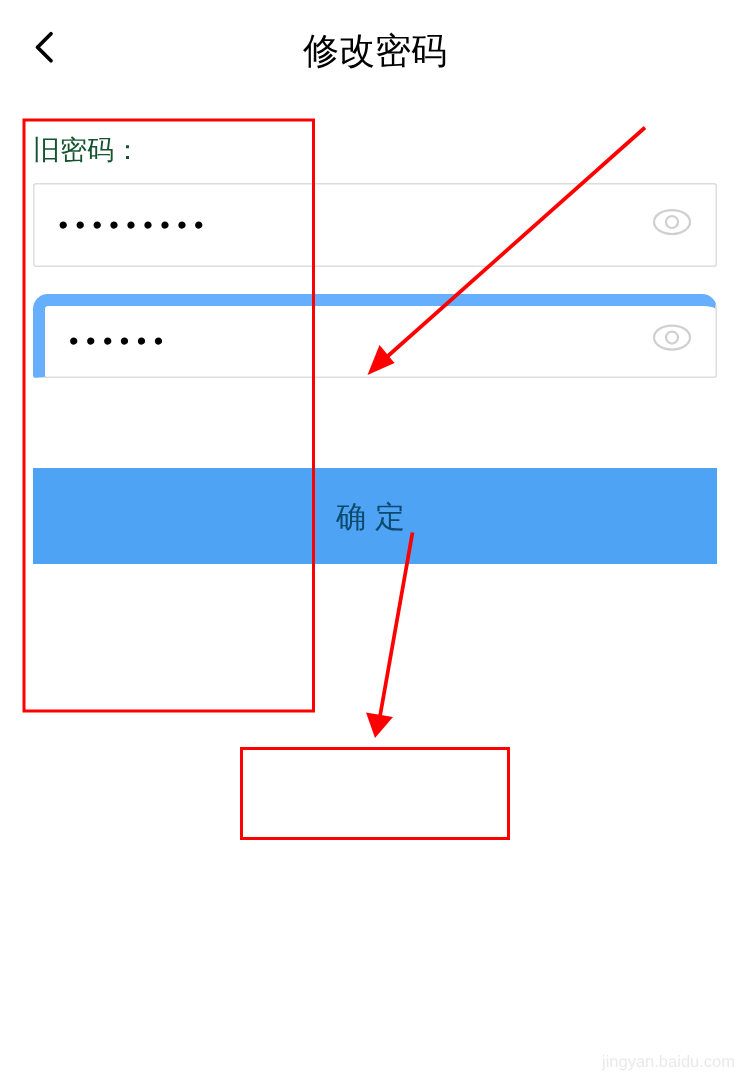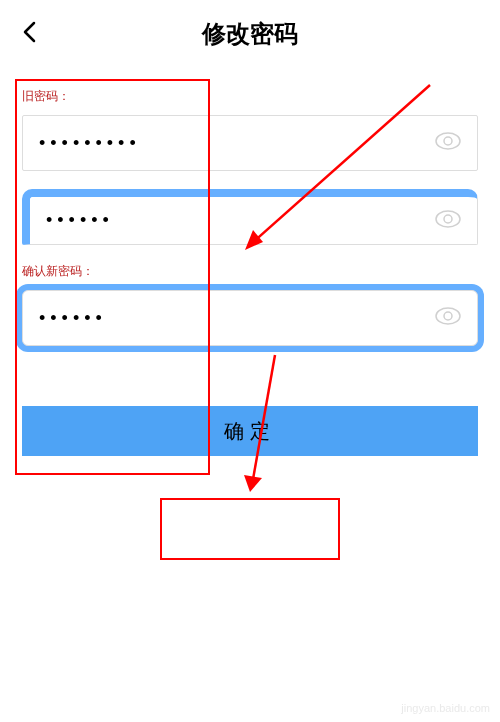--- a/index.html
+++ b/index.html
@@ -24,33 +24,33 @@
     .back-icon {
       position: absolute;
       left: 22px;
       top: 50%;
       transform: translateY(-50%);
     }
     .page-title {
       flex: 1;
       text-align: center;
       font-size: 24px;
-      font-weight: 700;
+      font-weight: 400;
       color: #000;
     }
     .form-container {
       padding: 20px 22px;
     }
     .form-group {
       margin-bottom: 18px;
       position: relative;
     }
     .form-label {
-      font-size: 12px;
-      color: #b91c1c;
+      font-size: 18px;
+      color: #14532d;
       margin-bottom: 10px;
       display: block;
     }
     .input-wrapper {
       position: relative;
       border: 1px solid #ddd;
       border-radius: 2px;
       height: 56px;
       display: flex;
       align-items: center;
@@ -75,24 +75,24 @@
       color: #000;
       background: transparent;
     }
     .eye-icon {
       color: #ccc;
       flex-shrink: 0;
     }
     .confirm-button {
       width: calc(100% - 44px);
       margin: 22px 22px 0;
-      height: 50px;
+      height: 64px;
       background: #4ea3f5;
       border: none;
-      color: #000000;
+      color: #0c4a6e;
       font-size: 20px;
       cursor: pointer;
       position: relative;
       letter-spacing: 6px;
       display: flex;
       align-items: center;
       justify-content: center;
     }
     .red-box-labels {
       position: absolute;
@@ -157,32 +157,20 @@
       <input type="password" class="password-input" value="••••••" style="">
       <span class="eye-icon">
         <svg width="26" height="18" viewBox="0 0 26 18">
           <ellipse cx="13" cy="9" rx="12" ry="8" fill="none" stroke="#d0d0d0" stroke-width="1.5"></ellipse>
           <circle cx="13" cy="9" r="4" fill="none" stroke="#d0d0d0" stroke-width="1.5"></circle>
         </svg>
       </span>
     </div>
   </div>
 
-  <div class="form-group">
-    <label class="form-label">确认新密码：</label>
-    <div class="input-wrapper highlight-border">
-      <input type="password" class="password-input" value="••••••" style="">
-      <span class="eye-icon">
-        <svg width="26" height="18" viewBox="0 0 26 18">
-          <ellipse cx="13" cy="9" rx="12" ry="8" fill="none" stroke="#d0d0d0" stroke-width="1.5"></ellipse>
-          <circle cx="13" cy="9" r="4" fill="none" stroke="#d0d0d0" stroke-width="1.5"></circle>
-        </svg>
-      </span>
-    </div>
-  </div>
 
 </div>
 
 <button class="confirm-button">
   <span>确定</span>
 </button>
 
 <div class="red-box-labels"></div>
 <div class="red-box-button"></div>
 

